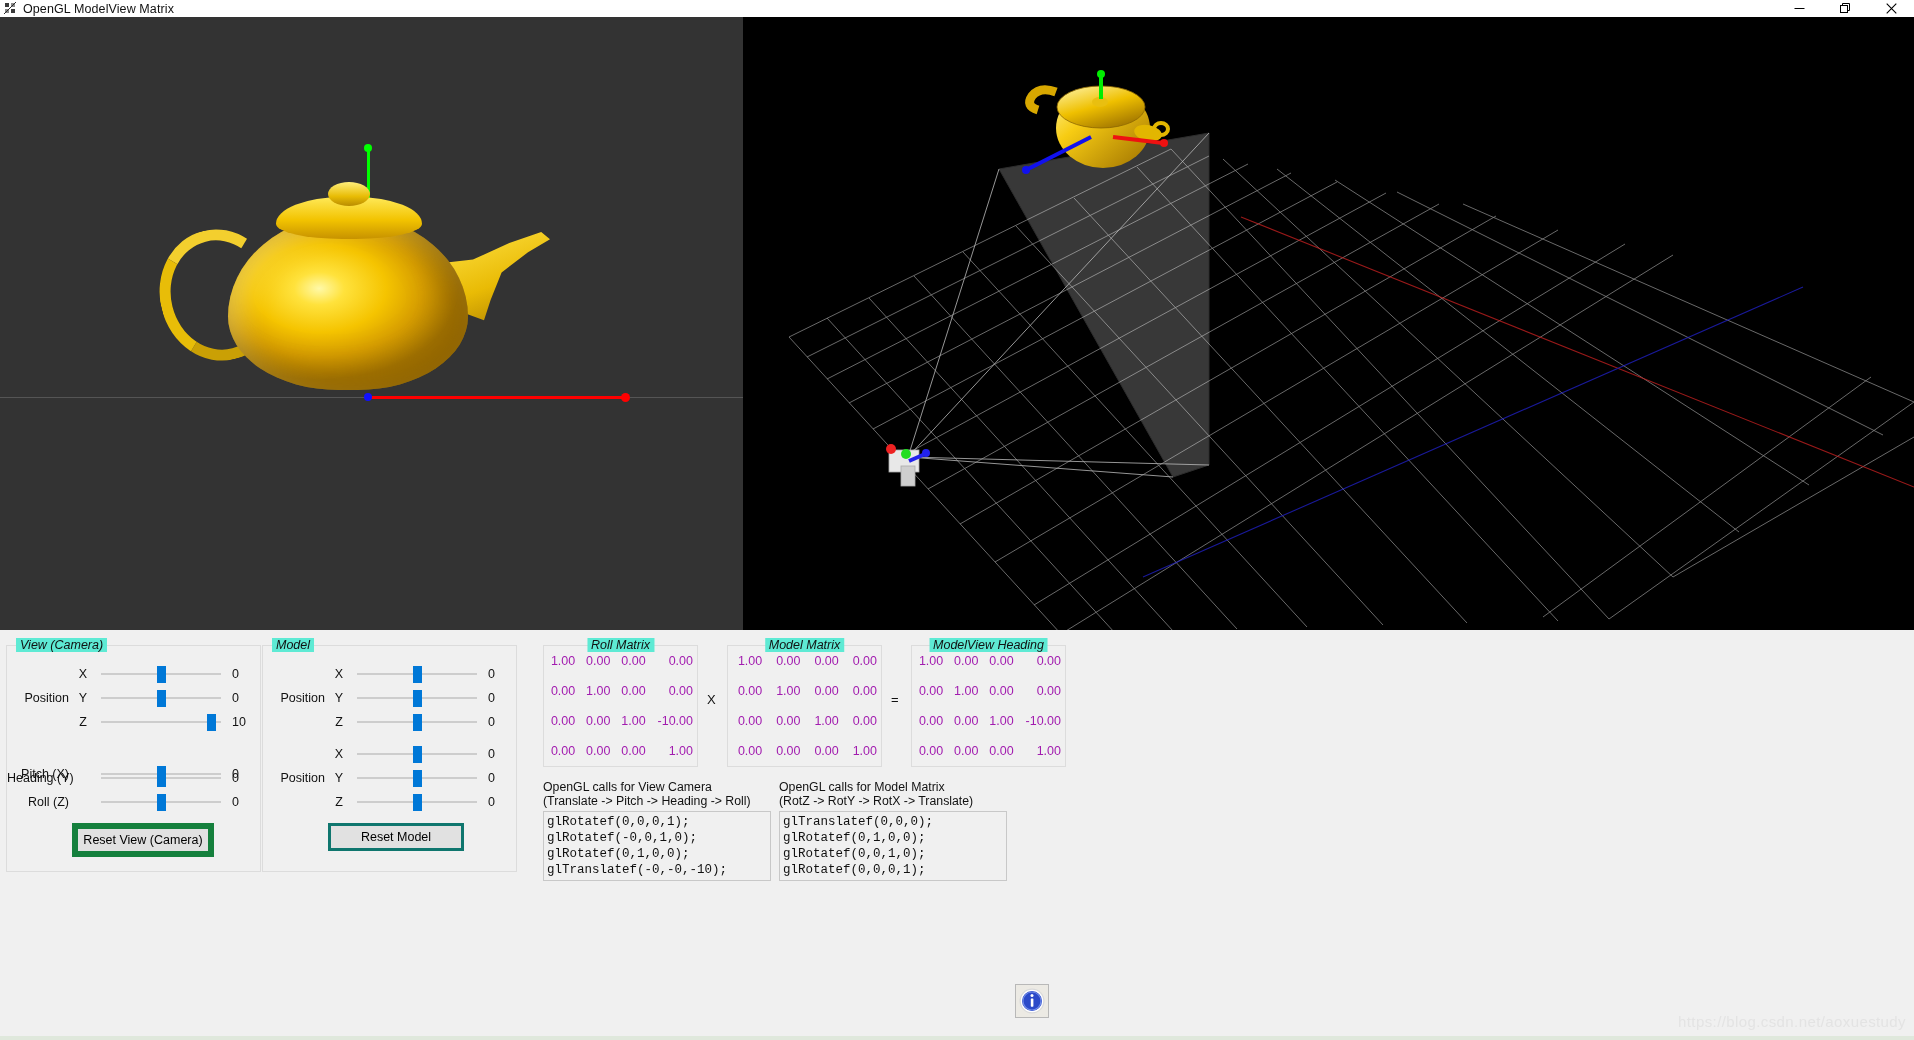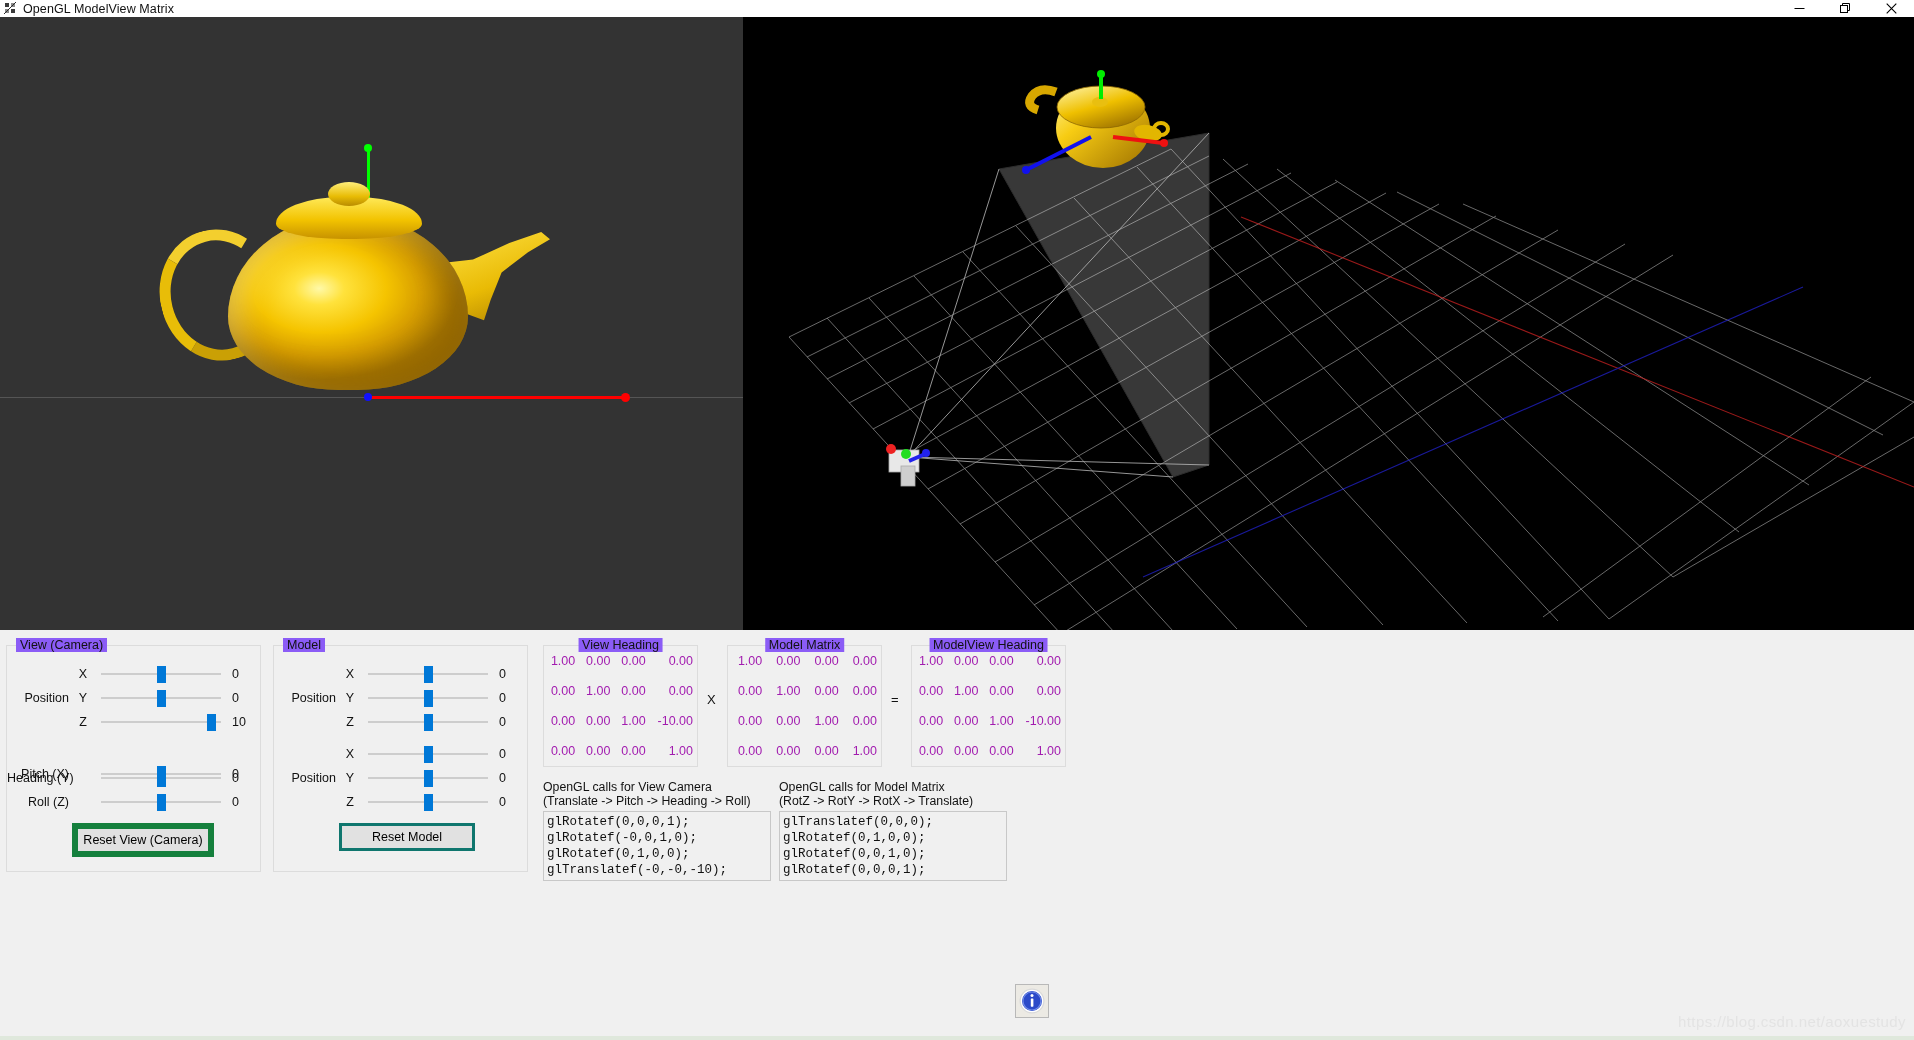--- a/index.html
+++ b/index.html
@@ -81,22 +81,22 @@
 
   
   .panel{
     position:absolute;left:0;top:630px;width:1914px;height:410px;
     background:#f0f0f0;
   }
   .group{
     position:absolute;border:1px solid #dcdcdc;background:transparent;
   }
   .group > .legend{
-    position:absolute;top:-8px;left:9px;background:#8b5cf6;padding:0 4px;
-    font-size:12.5px;color:#111;white-space:nowrap;
+    position:absolute;top:-8px;left:9px;background:#5eead4;padding:0 4px;
+    font-size:12.5px;color:#111;white-space:nowrap;font-style:italic;
   }
   .group.centered > .legend{left:50%;transform:translateX(-50%);}
 
   
   .srow{position:absolute;height:20px;display:flex;align-items:center;}
   .srow .grp-label{
     width:62px;text-align:right;font-size:12.5px;color:#111;
     padding-right:6px;white-space:nowrap;
   }
   .srow .ax-label{
@@ -377,21 +377,21 @@
         <span class="slider">
           <span class="track"></span>
           <span class="thumb" style="left:50%"></span>
         </span>
         <span class="val">0</span>
       </div>
 
       <div class="btn focus" style="left:65px;top:177px;width:130px;height:22px;">Reset View (Camera)</div>
     </div>
 
-    <div class="group" style="left:273px;top:15px;width:253px;height:225px;">
+    <div class="group" style="left:262px;top:15px;width:253px;height:225px;">
       <div class="legend">Model</div>
 
       <div class="srow" style="left:0;top:18px;">
         <span class="grp-label"></span>
         <span class="ax-label">X</span>
         <span class="slider">
           <span class="track"></span>
           <span class="thumb" style="left:50%"></span>
         </span>
         <span class="val">0</span>
@@ -444,21 +444,21 @@
           <span class="track"></span>
           <span class="thumb" style="left:50%"></span>
         </span>
         <span class="val">0</span>
       </div>
 
       <div class="btn" style="left:65px;top:177px;width:130px;height:22px;">Reset Model</div>
     </div>
 
     <div class="group centered matrix" style="left:543px;top:15px;width:153px;height:120px;">
-      <div class="legend">View Heading</div>
+      <div class="legend">Roll Matrix</div>
       <table>
         <tbody>
             <tr>
           <td>1.00</td>
           <td>0.00</td>
           <td>0.00</td>
           <td>0.00</td>
         </tr>
         <tr>
           <td>0.00</td>

